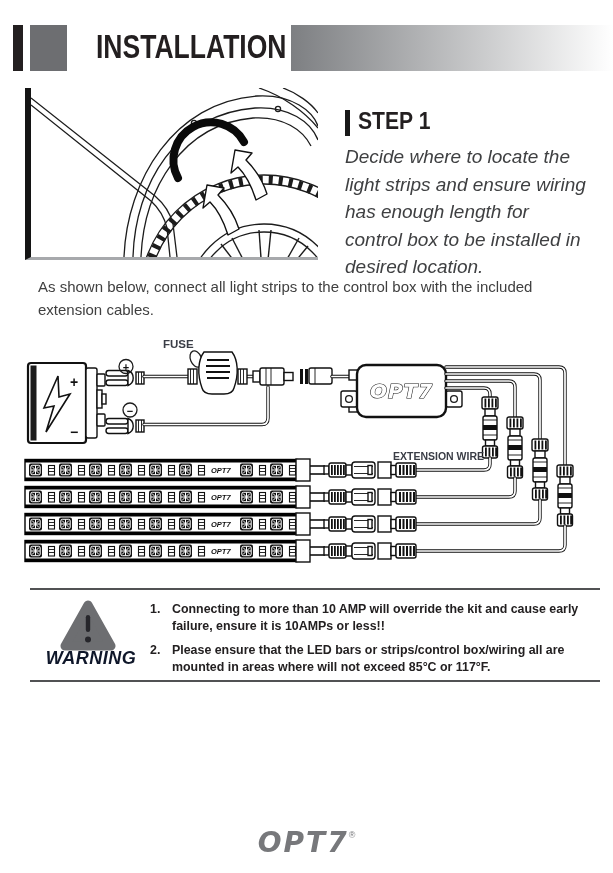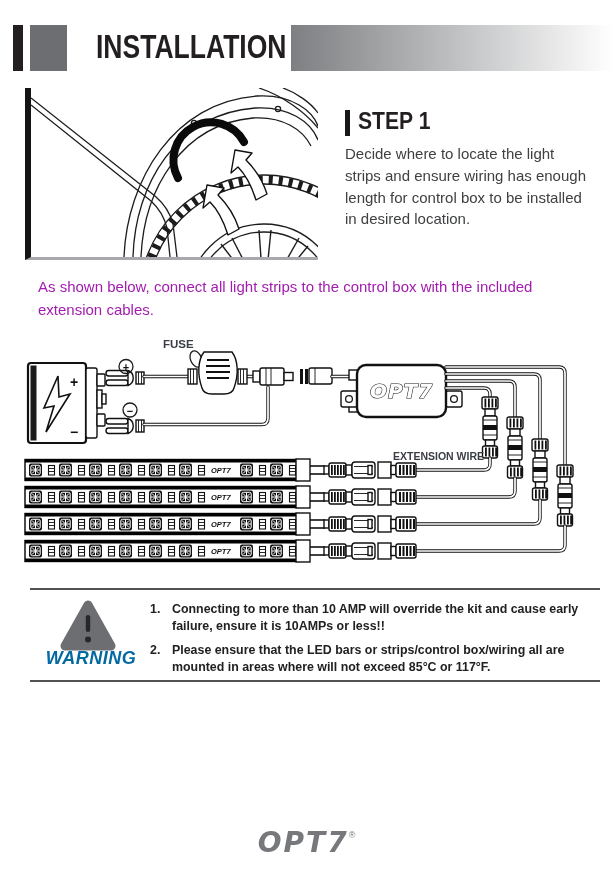--- a/index.html
+++ b/index.html
@@ -17,32 +17,32 @@
   }
   .hdr-grad{left:291px;top:25px;width:322px;height:46px;
     background:linear-gradient(to right,#7d7f82,#ffffff);}
   
   .illus{left:25px;top:88px;width:293px;height:172px;
     border-left:6px solid #141414;border-bottom:3px solid #a7a9ac;box-sizing:border-box;}
   
   .step-bar{left:345px;top:110px;width:5px;height:26px;background:#181818;}
   .step-title{left:358px;top:107px;font-size:24px;font-weight:900;color:#231f20;
     transform:scaleX(.88);transform-origin:left top;white-space:nowrap;}
-  .step-body{left:345px;top:143px;width:243px;font-size:15px;line-height:1.45;color:#3f4042;}
-  
-  .intro{left:38px;top:276px;width:552px;font-size:15px;line-height:1.5;color:#a21caf;}
+  .step-body{left:345px;top:143px;width:243px;font-size:19px;line-height:1.45;color:#3f4042;font-style:italic;}
+  
+  .intro{left:38px;top:276px;width:552px;font-size:15px;line-height:1.5;color:#404040;}
   
   .diagram{left:0;top:330px;}
   
   .rule{left:30px;width:570px;height:2px;background:#515254;}
   .rule-top{top:588px;}
   .rule-bot{top:680px;}
   .warn-tri{left:60px;top:599px;}
   .warn-label{left:36px;top:648px;width:110px;text-align:center;font-size:18px;
-    font-style:italic;font-weight:900;color:#0369a1;letter-spacing:.5px;}
+    font-style:italic;font-weight:900;color:#0f172a;letter-spacing:.5px;}
   .warn-list{left:150px;top:601px;width:450px;font-size:12.4px;font-weight:700;
     color:#232021;line-height:1.36;}
   .warn-item{display:flex;margin-bottom:7px;}
   .warn-num{width:22px;flex:none;}
   
   .footer{left:0;top:826px;width:613px;text-align:center;color:#77787b;}
   .footer-brand{font-size:28px;font-style:italic;font-weight:bold;letter-spacing:2px;
     font-family:"DejaVu Sans",sans-serif;}
   .footer-mark{font-size:9px;vertical-align:14px;}
   

